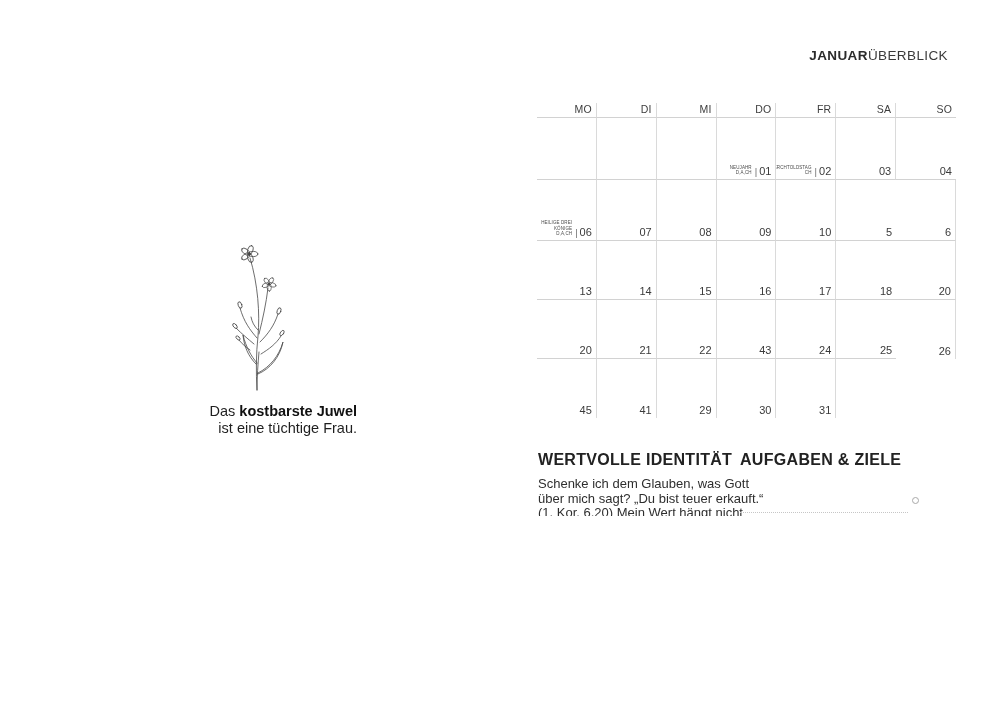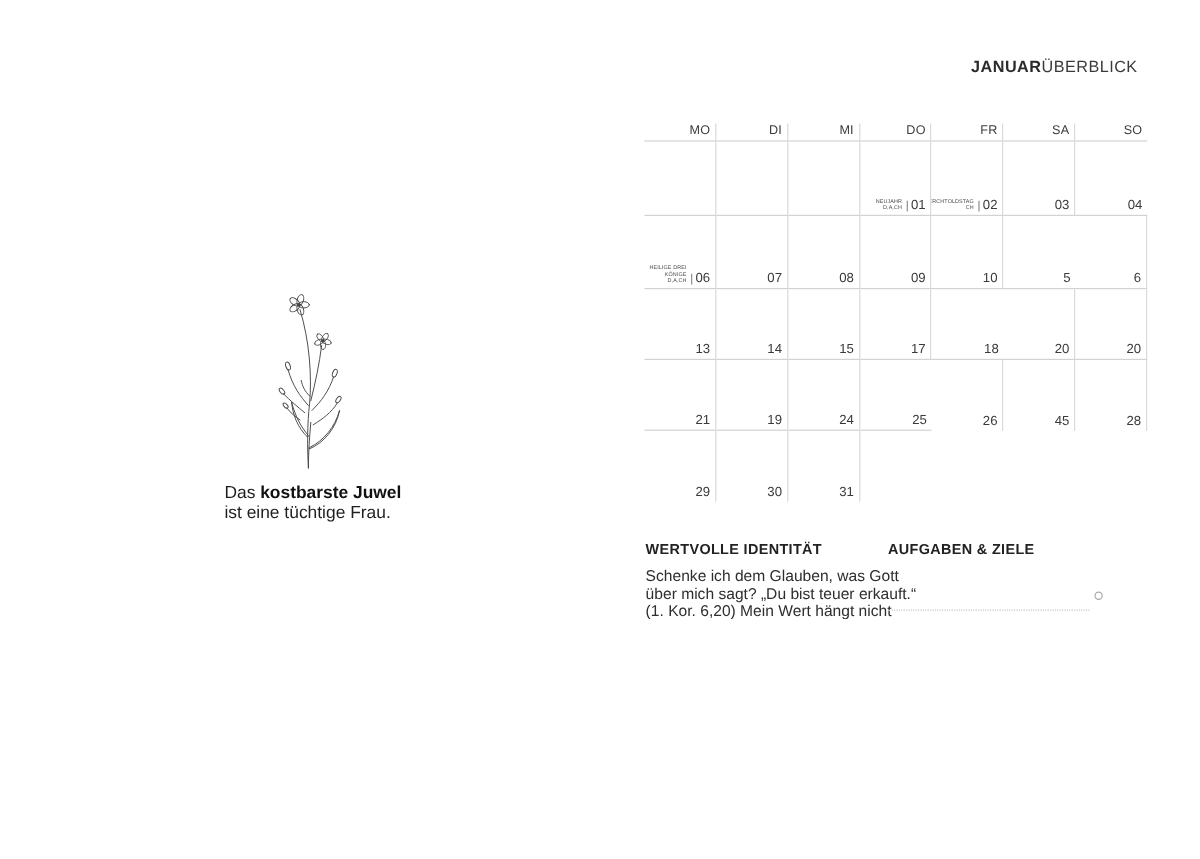--- a/index.html
+++ b/index.html
@@ -9,21 +9,21 @@
     font-family:"Liberation Sans", sans-serif; color:#2f2f2f; overflow:hidden;
   }
 
   
   .title { position:absolute; top:48px; right:52px; font-size:13.5px; letter-spacing:.4px; color:#2b2b2b; white-space:nowrap; }
   .title .t-bold { font-weight:700; }
   .title .t-light { font-weight:400; color:#3a3a3a; }
 
   
   .flower { position:absolute; left:220px; top:242px; width:82px; height:150px; }
-  .quote { position:absolute; left:187px; top:403px; width:170px; text-align:left; font-size:14.5px; line-height:17px; color:#1f1f1f; }
+  .quote { position:absolute; left:187px; top:403px; width:170px; text-align:right; font-size:14.5px; line-height:17px; color:#1f1f1f; }
   .quote b { font-weight:700; color:#111; }
 
   
   .calendar {
     position:absolute; left:537px; top:103px; width:419px;
     display:grid; grid-template-columns:repeat(7,1fr);
     grid-template-rows:15px 62px 61px 59px 59px 59px;
   }
   .cal-head, .cal-cell {
     border-right:1px solid #dadada; border-bottom:1px solid #d2d2d2;
@@ -36,21 +36,21 @@
   .no-bottom { border-bottom:none; }
   .cal-cell .date { line-height:11px; }
   .cal-cell .holiday {
     font-size:4.5px; line-height:1.25; text-align:right; color:#4a4a4a;
     margin-right:3px; letter-spacing:.1px; align-self:flex-end; padding-bottom:1px;
   }
   .cal-cell .hsep { font-size:9.5px; font-weight:300; color:#6f6f6f; margin-right:2px; line-height:10px; }
 
   
   .identity { position:absolute; left:538px; top:451px; width:236px; }
-  .sec-head { font-size:12px; font-weight:700; letter-spacing:.3px; color:#222; }
+  .sec-head { font-size:16px; font-weight:700; letter-spacing:.3px; color:#222; }
   .identity .body { margin-top:8px; font-size:13px; line-height:14.7px; color:#2e2e2e; width:234px; }
 
   
   .tasks { position:absolute; left:740px; top:451px; width:185px; }
   .tasks-list { margin-top:16px; }
   .task-row { position:relative; width:168px; height:28.2px; border-bottom:1px dotted #c6c6c6; }
   .task-circle {
     position:absolute; right:-11px; bottom:8px; width:7px; height:7px;
     border:1px solid #a9a9a9; border-radius:50%; background:#fff;
   }
@@ -163,51 +163,57 @@
       <div class="cal-cell">
         <span class="date">13</span>
       </div>
       <div class="cal-cell">
         <span class="date">14</span>
       </div>
       <div class="cal-cell">
         <span class="date">15</span>
       </div>
       <div class="cal-cell">
+        <span class="date">16</span>
+      </div>
+      <div class="cal-cell">
         <span class="date">17</span>
       </div>
       <div class="cal-cell no-right">
         <span class="date">18</span>
       </div>
       <div class="cal-cell">
         <span class="date">20</span>
       </div>
       <div class="cal-cell">
         <span class="date">20</span>
       </div>
       <div class="cal-cell">
         <span class="date">21</span>
       </div>
       <div class="cal-cell">
-        <span class="date">19</span>
+        <span class="date">22</span>
+      </div>
+      <div class="cal-cell">
+        <span class="date">43</span>
       </div>
       <div class="cal-cell">
         <span class="date">24</span>
       </div>
       <div class="cal-cell no-right">
         <span class="date">25</span>
       </div>
       <div class="cal-cell no-bottom">
         <span class="date">26</span>
       </div>
       <div class="cal-cell no-bottom">
         <span class="date">45</span>
       </div>
       <div class="cal-cell no-bottom">
-        <span class="date">28</span>
+        <span class="date">41</span>
       </div>
       <div class="cal-cell no-bottom">
         <span class="date">29</span>
       </div>
       <div class="cal-cell no-bottom">
         <span class="date">30</span>
       </div>
       <div class="cal-cell no-bottom">
         <span class="date">31</span>
       </div>

